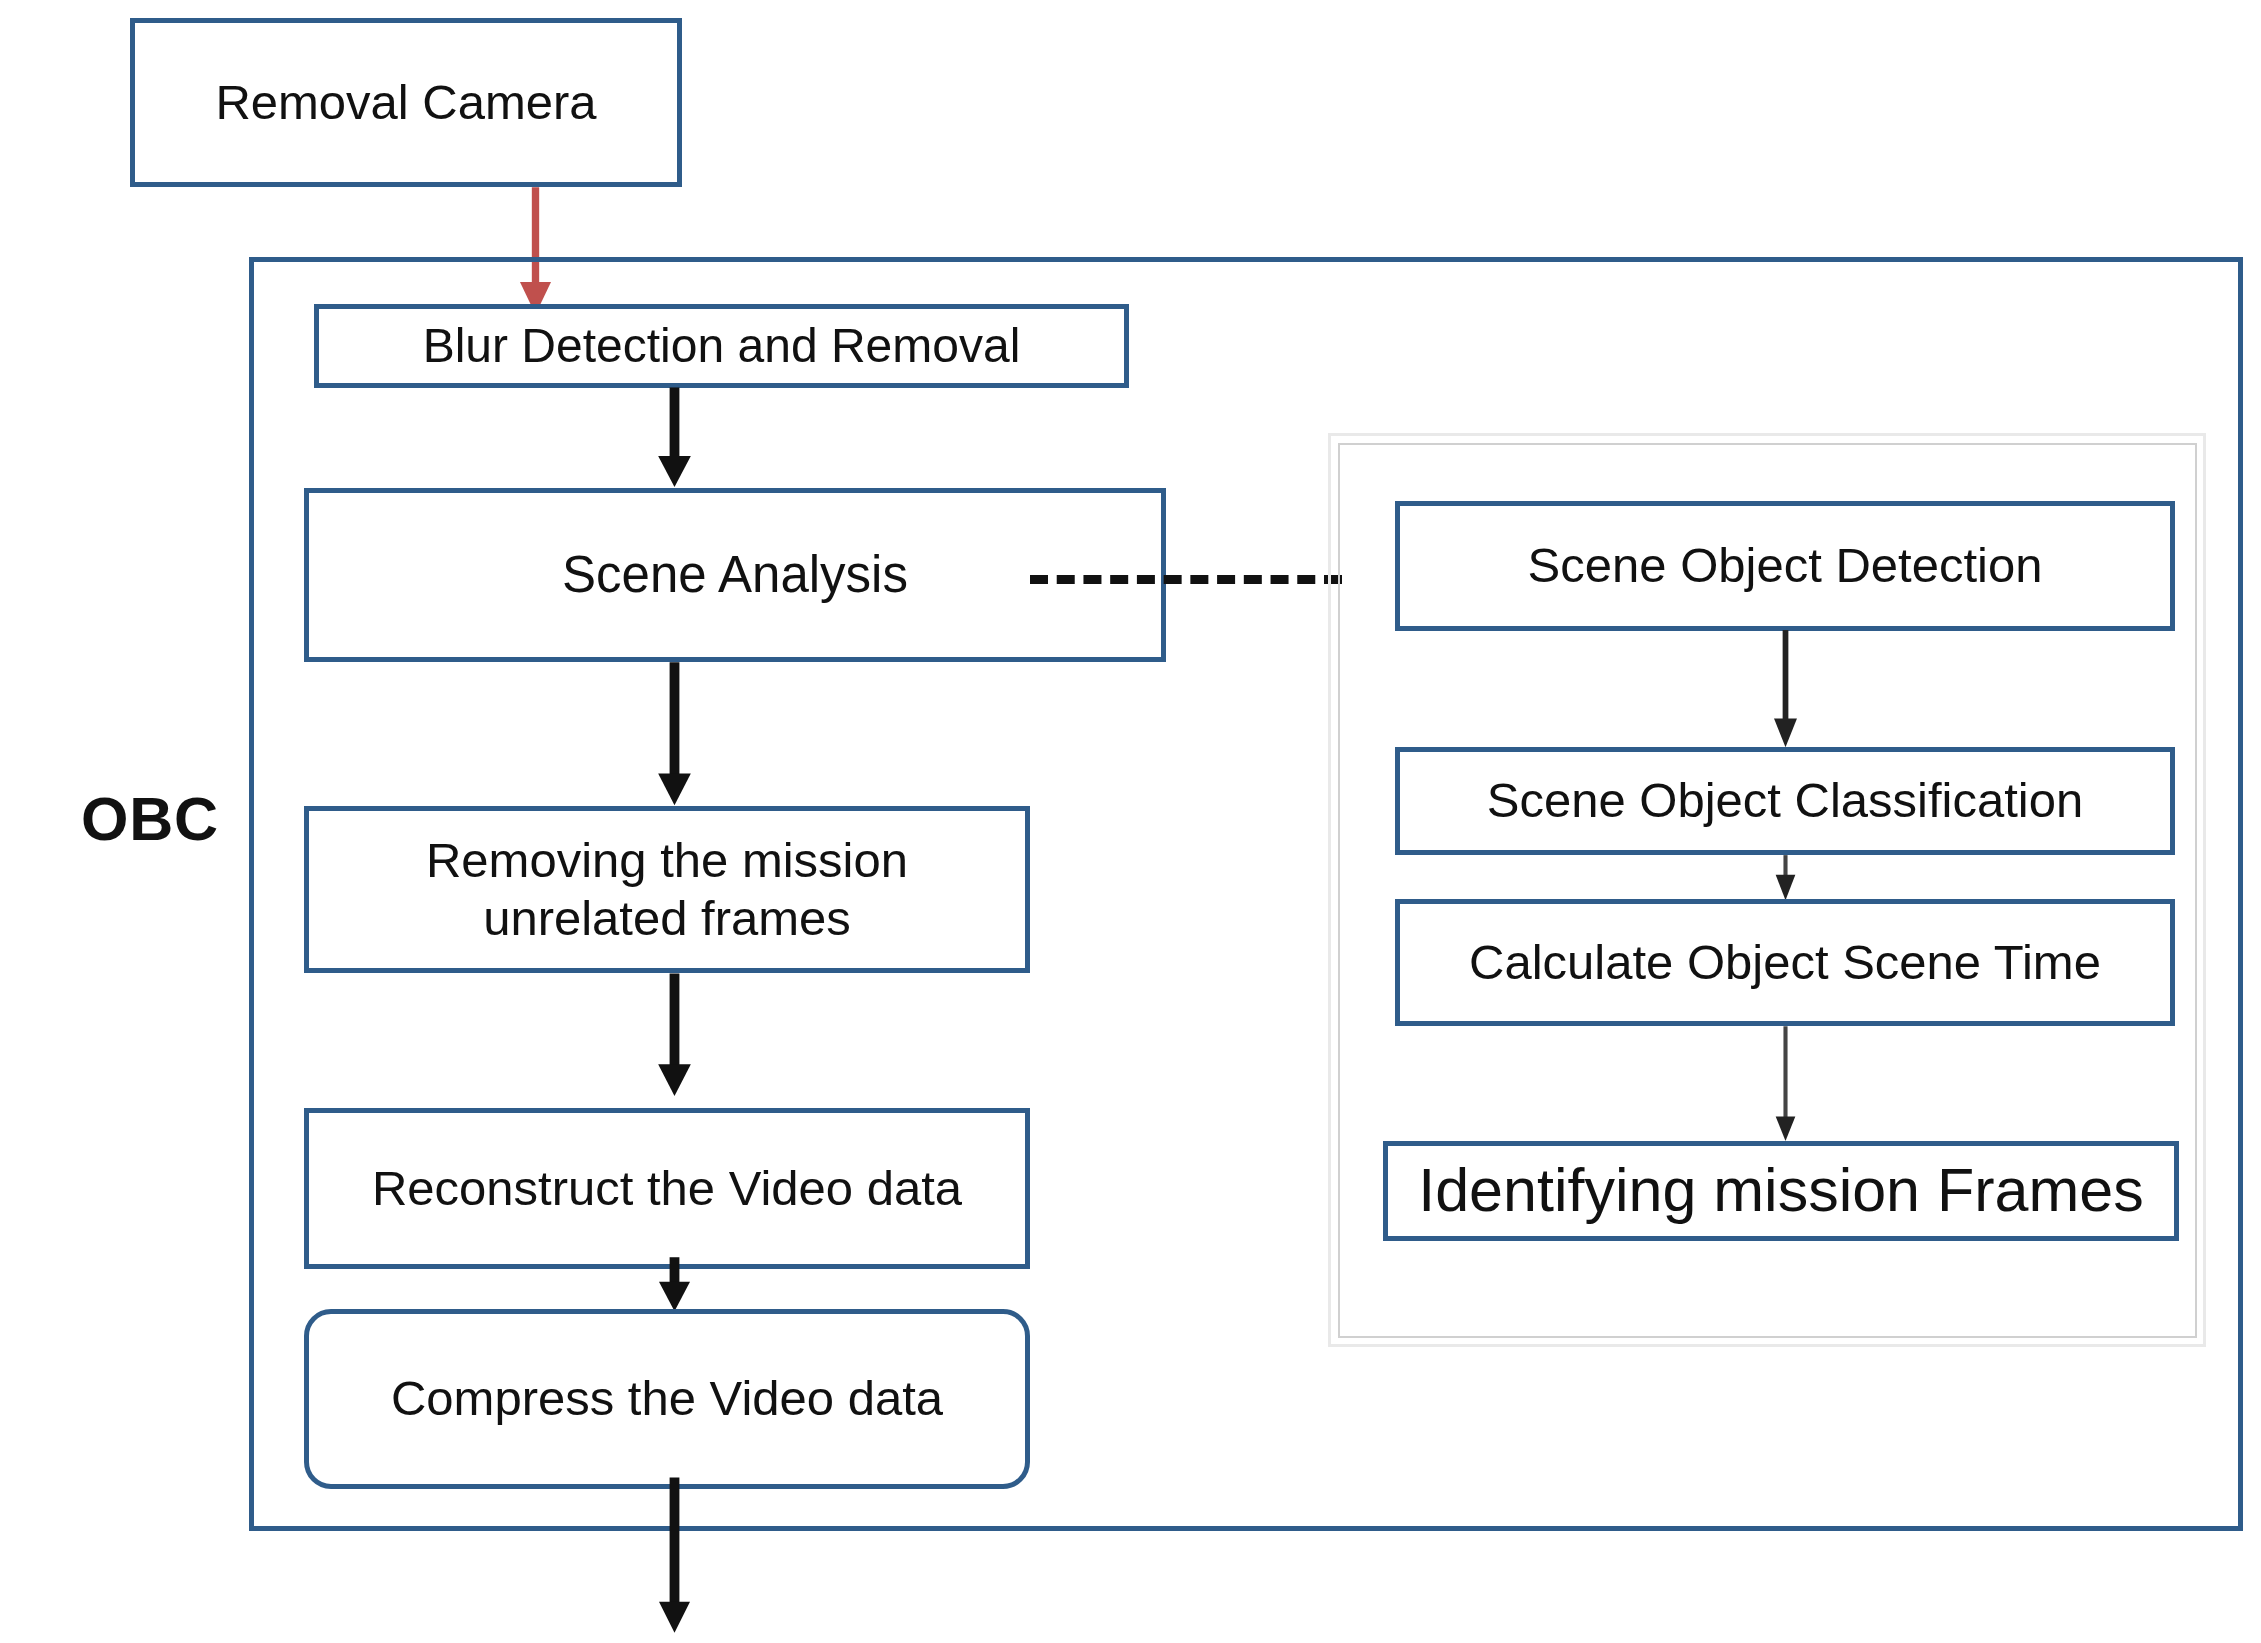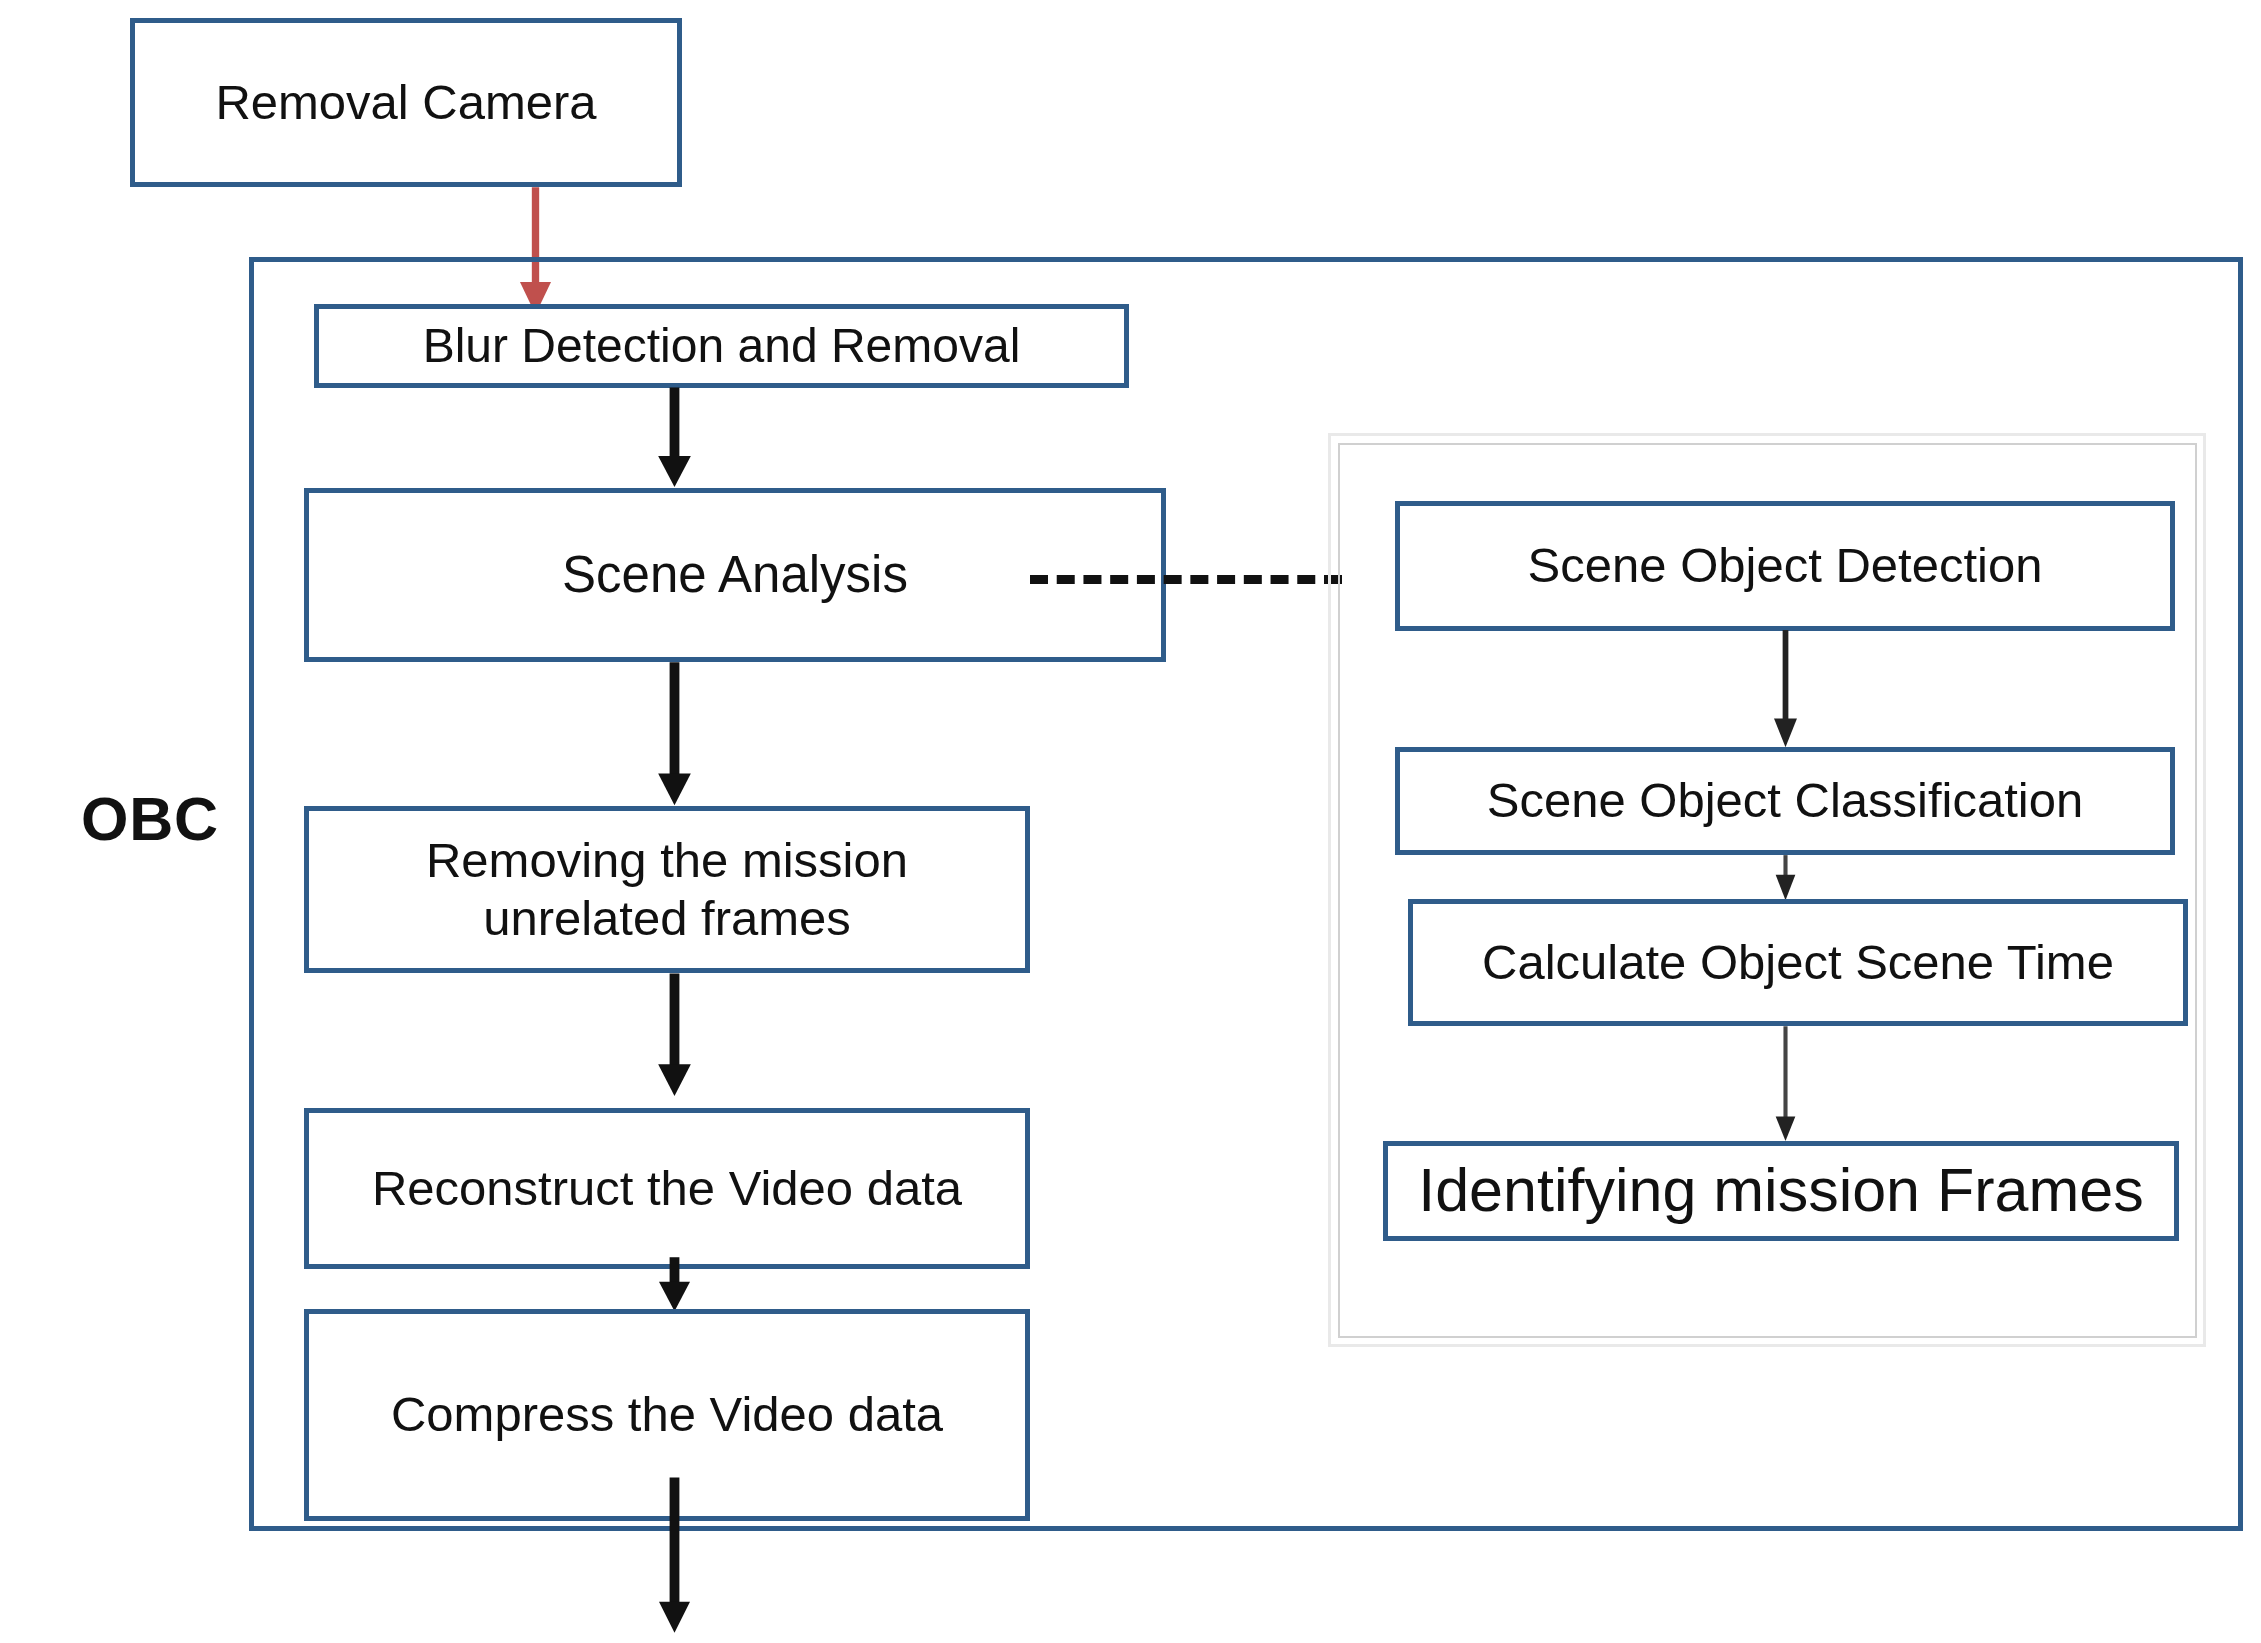--- a/index.html
+++ b/index.html
@@ -112,21 +112,21 @@
     <span>Reconstruct the Video data</span>
   </div>
 
   <div class="conn" style="left:650px;top:1257px;width:49px;height:56px;">
     <svg width="49" height="56" viewBox="0 0 60 68">
       <line x1="30" y1="0" x2="30" y2="40" stroke="#111111" stroke-width="12"></line>
       <polygon points="30,66 11,30 49,30" fill="#111111"></polygon>
     </svg>
   </div>
 
-  <div class="node" style="left:304px;top:1309px;width:726px;height:212px;font-size:49px;">
+  <div class="node" style="left:304px;top:1309px;width:726px;height:180px;font-size:49px;border-radius:27px;">
     <span>Compress the Video data</span>
   </div>
 
   <div class="conn" style="left:650px;top:1477px;width:49px;height:158px;">
     <svg width="49" height="158" viewBox="0 0 60 192">
       <line x1="30" y1="0" x2="30" y2="160" stroke="#111111" stroke-width="12"></line>
       <polygon points="30,190 11,152 49,152" fill="#111111"></polygon>
     </svg>
   </div>
 
@@ -148,21 +148,21 @@
     <span>Scene Object Classification</span>
   </div>
 
   <div class="conn" style="left:1765px;top:855px;width:41px;height:47px;">
     <svg width="41" height="47" viewBox="0 0 50 57">
       <line x1="25" y1="0" x2="25" y2="32" stroke="#444444" stroke-width="5"></line>
       <polygon points="25,55 13,24 37,24" fill="#222222"></polygon>
     </svg>
   </div>
 
-  <div class="node" style="left:1395px;top:899px;width:780px;height:127px;font-size:49px;margin-left:13px;">
+  <div class="node" style="left:1395px;top:899px;width:780px;height:127px;font-size:49px;">
     <span>Calculate Object Scene Time</span>
   </div>
 
   <div class="conn" style="left:1765px;top:1026px;width:41px;height:117px;">
     <svg width="41" height="117" viewBox="0 0 50 142">
       <line x1="25" y1="0" x2="25" y2="116" stroke="#444444" stroke-width="5"></line>
       <polygon points="25,140 13,110 37,110" fill="#222222"></polygon>
     </svg>
   </div>
 

